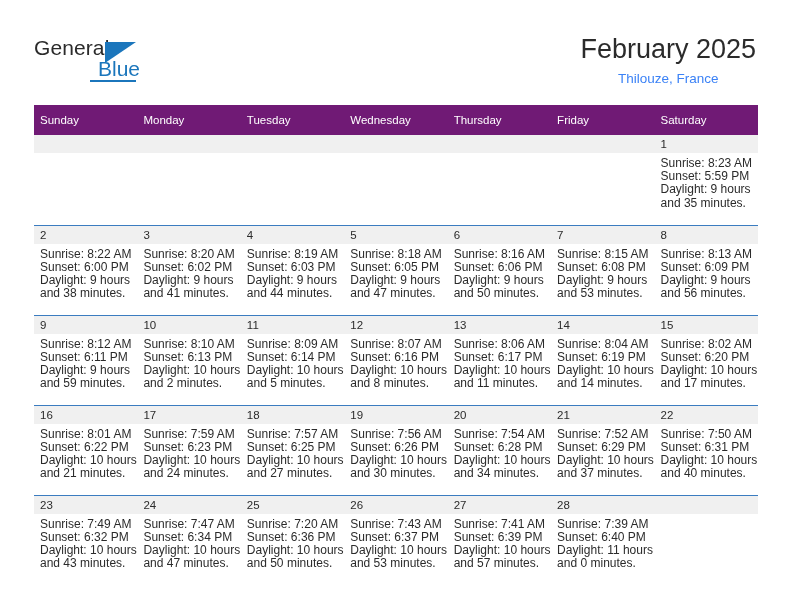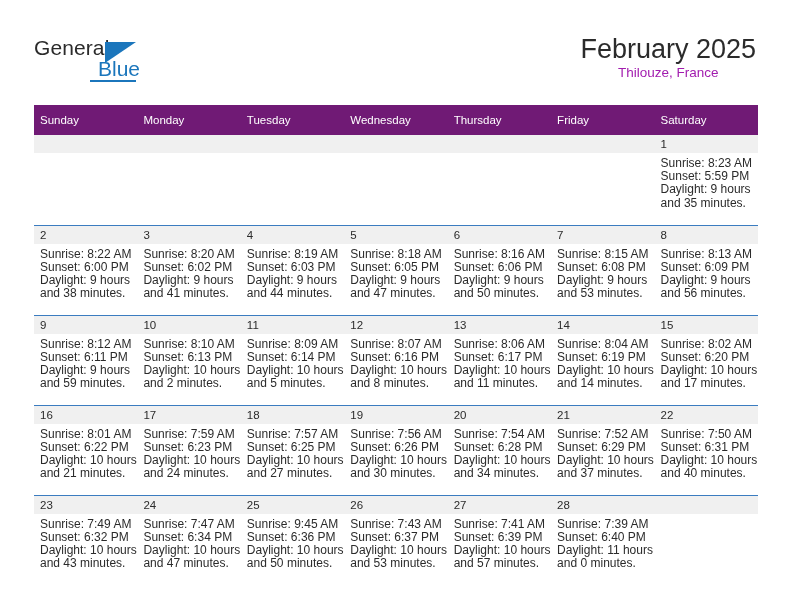--- a/index.html
+++ b/index.html
@@ -79,23 +79,23 @@
     top: 34px;
     text-align: center;
   }
   .month-title {
     font-size: 27px;
     color: #2b2b2b;
     line-height: 1.15;
     font-family: "Liberation Sans", sans-serif;
   }
   .location {
-    margin-top: 0;
+    margin-top: 6px;
     font-size: 13.5px;
-    color: #a21caf;
+    color: #3b82f6;
     font-family: "Liberation Sans", sans-serif;
   }
 
   
   .calendar {
     position: absolute;
     left: 34px;
     top: 105px;
     width: 724px;
     border-collapse: collapse;
@@ -493,21 +493,21 @@
                 <div>Sunset: 6:34 PM</div>
                 <div>Daylight: 10 hours</div>
                 <div>and 47 minutes.</div>
               </div>
             </div>
           </td>
           <td>
             <div class="cell">
               <div class="daynum">25</div>
               <div class="details">
-                <div>Sunrise: 9:45 AM</div>
+                <div>Sunrise: 7:20 AM</div>
                 <div>Sunset: 6:36 PM</div>
                 <div>Daylight: 10 hours</div>
                 <div>and 50 minutes.</div>
               </div>
             </div>
           </td>
           <td>
             <div class="cell">
               <div class="daynum">26</div>
               <div class="details">

